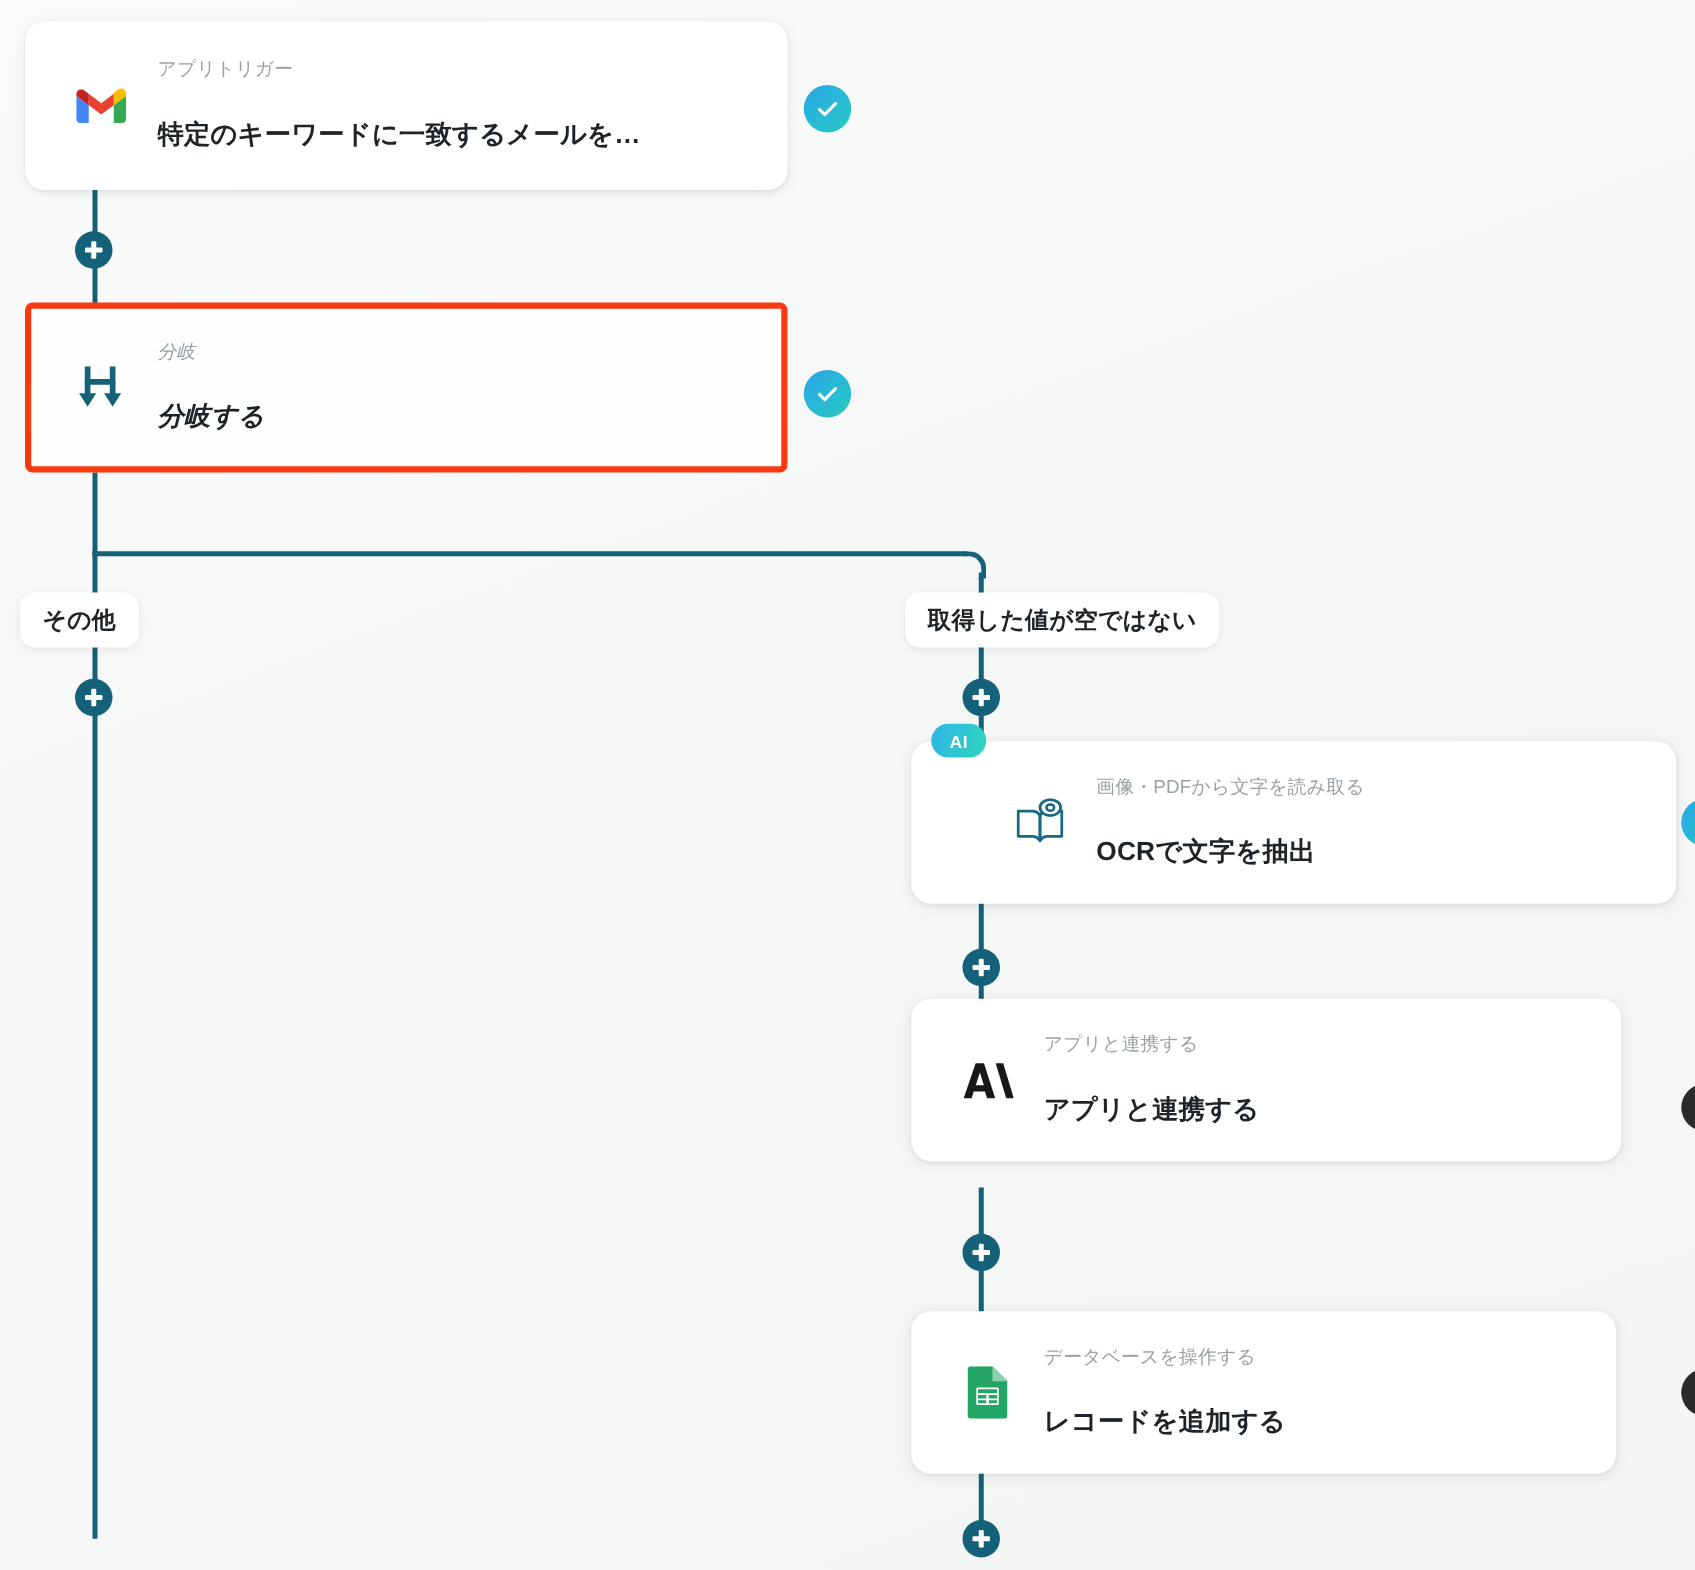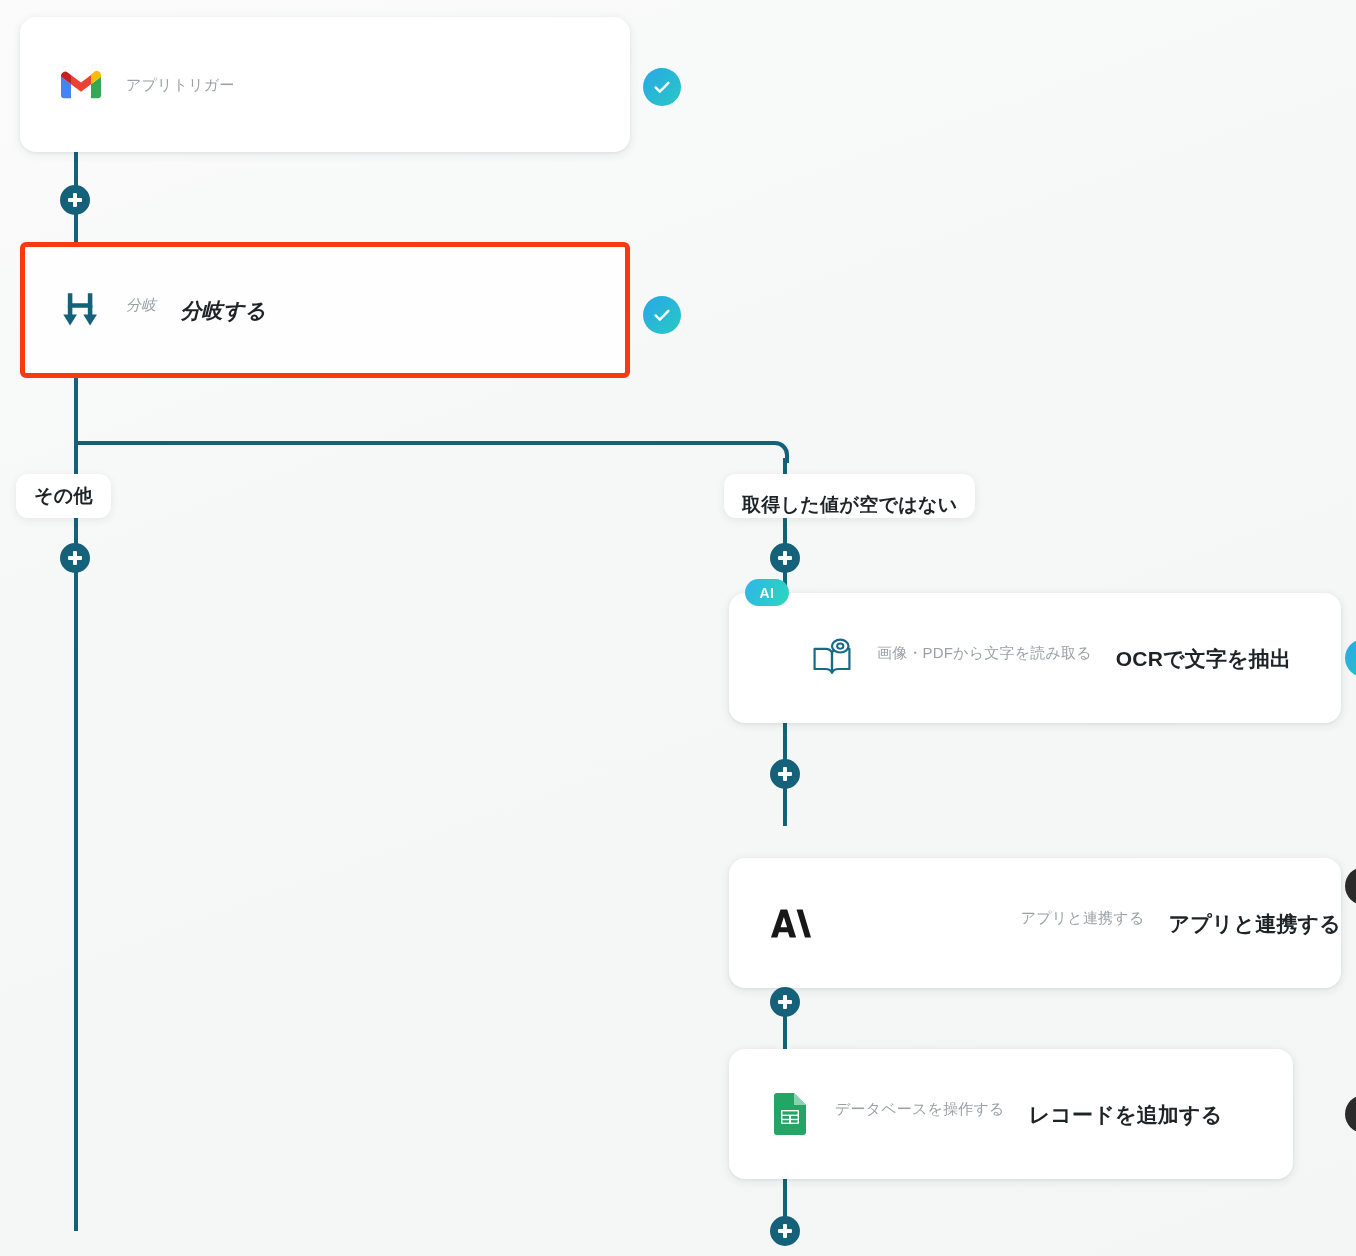--- a/index.html
+++ b/index.html
@@ -81,21 +81,21 @@
     margin-left: 38px;
     flex: 0 0 46px;
     display: flex;
     align-items: center;
     justify-content: center;
   }
   .card.selected .card-icon { margin-left: 33px; }
   .card-text {
     margin-left: 22px;
     display: flex;
-    flex-direction: row;
+    flex-direction: column;
     justify-content: center;
     overflow: hidden;
     gap: 24px;
   }
   .card-sub {
     font-size: 15px;
     color: #9aa1a5;
     line-height: 1.45;
     letter-spacing: 0.2px;
     white-space: nowrap;
@@ -204,20 +204,21 @@
       <svg viewBox="0 0 48 36" width="40" height="30" aria-hidden="true">
         <path d="M4 34h8V17L0 8v22a4 4 0 0 0 4 4z" fill="#4285f4"></path>
         <path d="M36 34h8a4 4 0 0 0 4-4V8l-12 9z" fill="#34a853"></path>
         <path d="M36 6v11l12-9V6a5 5 0 0 0-8-4l-4 3z" fill="#fbbc04"></path>
         <path d="M12 17V6l12 9 12-9v11L24 26z" fill="#ea4335"></path>
         <path d="M0 6v2l12 9V6L8 3a5 5 0 0 0-8 3z" fill="#c5221f"></path>
       </svg>
     </div>
     <div class="card-text">
       <span class="card-sub">アプリトリガー</span>
+      <span class="card-title">特定のキーワードに一致するメールを…</span>
     </div>
   </div>
   <div class="status-badge" style="left:643px; top:68px;">
     <svg viewBox="0 0 24 24" aria-hidden="true">
       <path d="M5 12.5l4.6 4.6L19 7.5" fill="none" stroke="#ffffff" stroke-width="2.6" stroke-linecap="round" stroke-linejoin="round"></path>
     </svg>
   </div>
 
   <div class="plus-node" style="left:60px; top:185px;"></div>
 
@@ -238,21 +239,21 @@
   </div>
   <div class="status-badge" style="left:643px; top:296px;">
     <svg viewBox="0 0 24 24" aria-hidden="true">
       <path d="M5 12.5l4.6 4.6L19 7.5" fill="none" stroke="#ffffff" stroke-width="2.6" stroke-linecap="round" stroke-linejoin="round"></path>
     </svg>
   </div>
 
   <div class="branch-chip" style="left:16px; top:474px;">
     <span>その他</span>
   </div>
-  <div class="branch-chip" style="left:724px; top:474px;align-items:flex-end;">
+  <div class="branch-chip" style="left:724px; top:474px;">
     <span>取得した値が空ではない</span>
   </div>
 
   <div class="plus-node" style="left:60px; top:543px;"></div>
 
   <div class="plus-node" style="left:770px; top:543px;"></div>
 
   <div class="card" style="left:729px; top:593px; width:612px; height:130px;padding-left:42px;">
     <div class="ai-pill">AI</div>
     <div class="card-icon">
@@ -266,21 +267,21 @@
     <div class="card-text">
       <span class="card-sub">画像・PDFから文字を読み取る</span>
       <span class="card-title">OCRで文字を抽出</span>
     </div>
   </div>
 
   <div class="edge-badge teal" style="left:1345px; top:639px;"></div>
 
   <div class="plus-node" style="left:770px; top:759px;"></div>
 
-  <div class="card" style="left:729px; top:858px; width:612px; height:130px;justify-content:space-between;">
+  <div class="card" style="left:729px; top:799px; width:568px; height:130px;">
     <div class="card-icon">
       <svg viewBox="0 0 48 40" width="42" height="35" aria-hidden="true">
         <path d="M13.2 4h7.6L31 36h-7.4l-1.9-6.1H11.4L9.5 36H2.2zM17 12.6l-3.7 11.6h7.4z" fill="#181818"></path>
         <path d="M31.5 4h6.9L48 36h-6.9z" fill="#181818"></path>
       </svg>
     </div>
     <div class="card-text">
       <span class="card-sub">アプリと連携する</span>
       <span class="card-title">アプリと連携する</span>
     </div>

